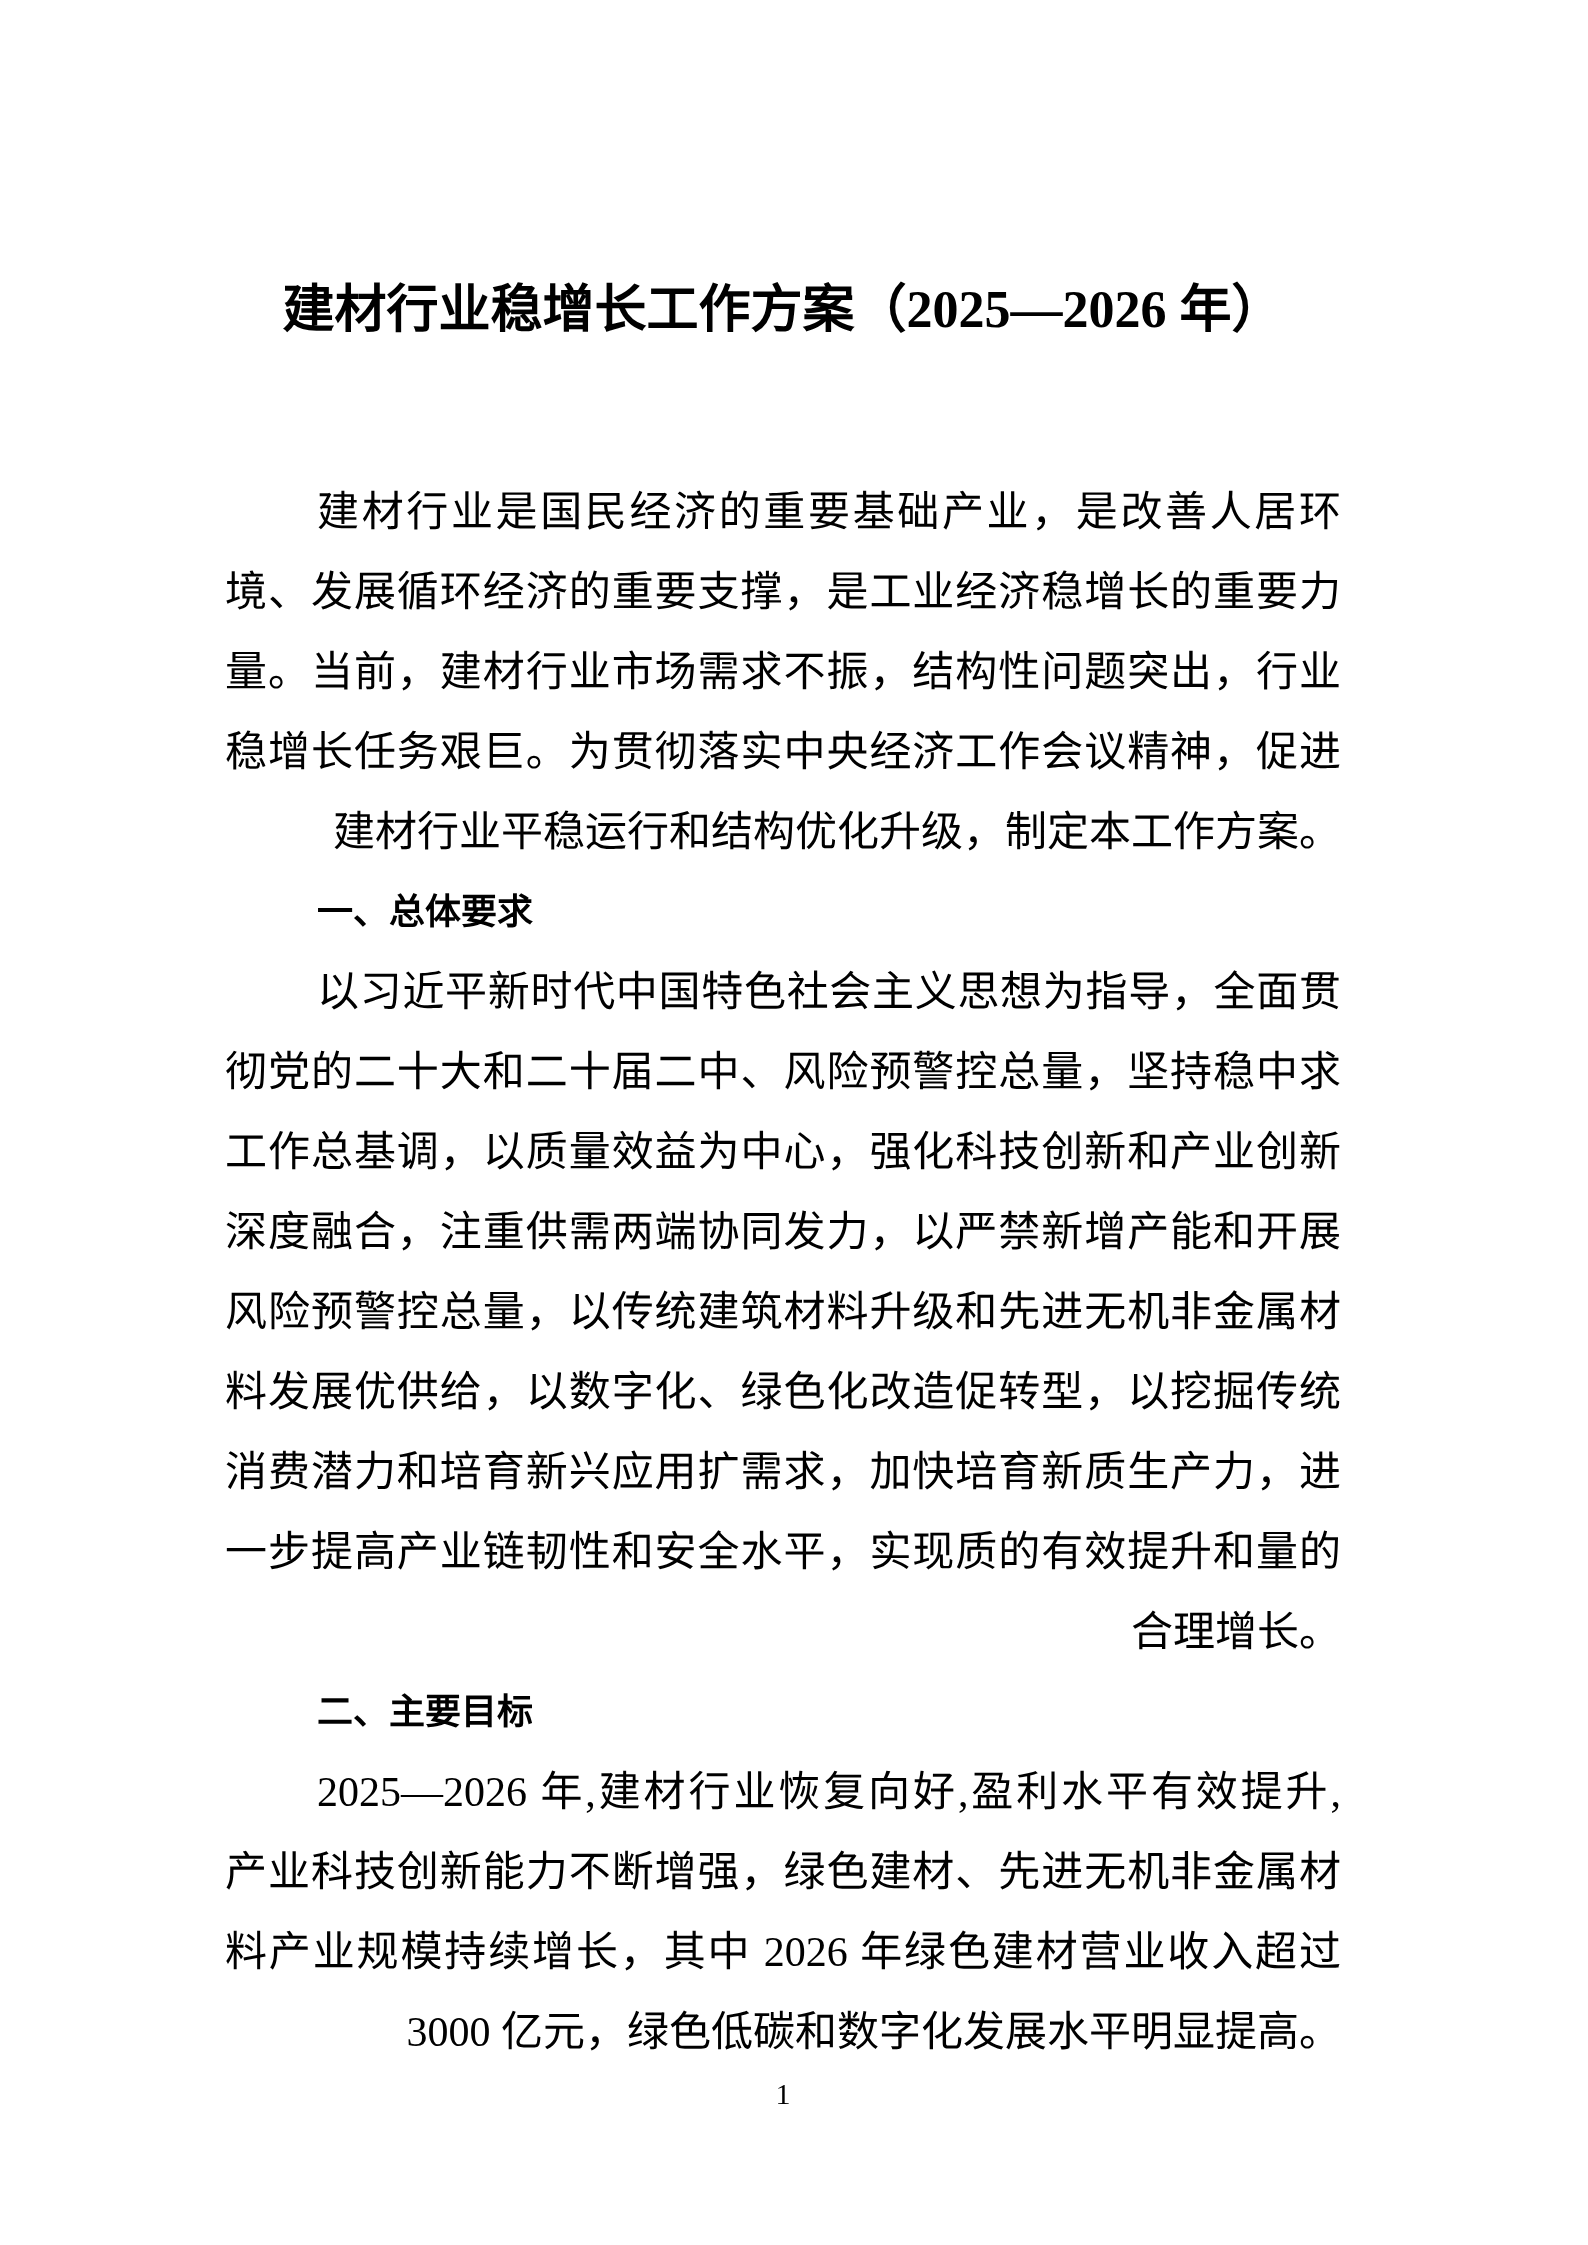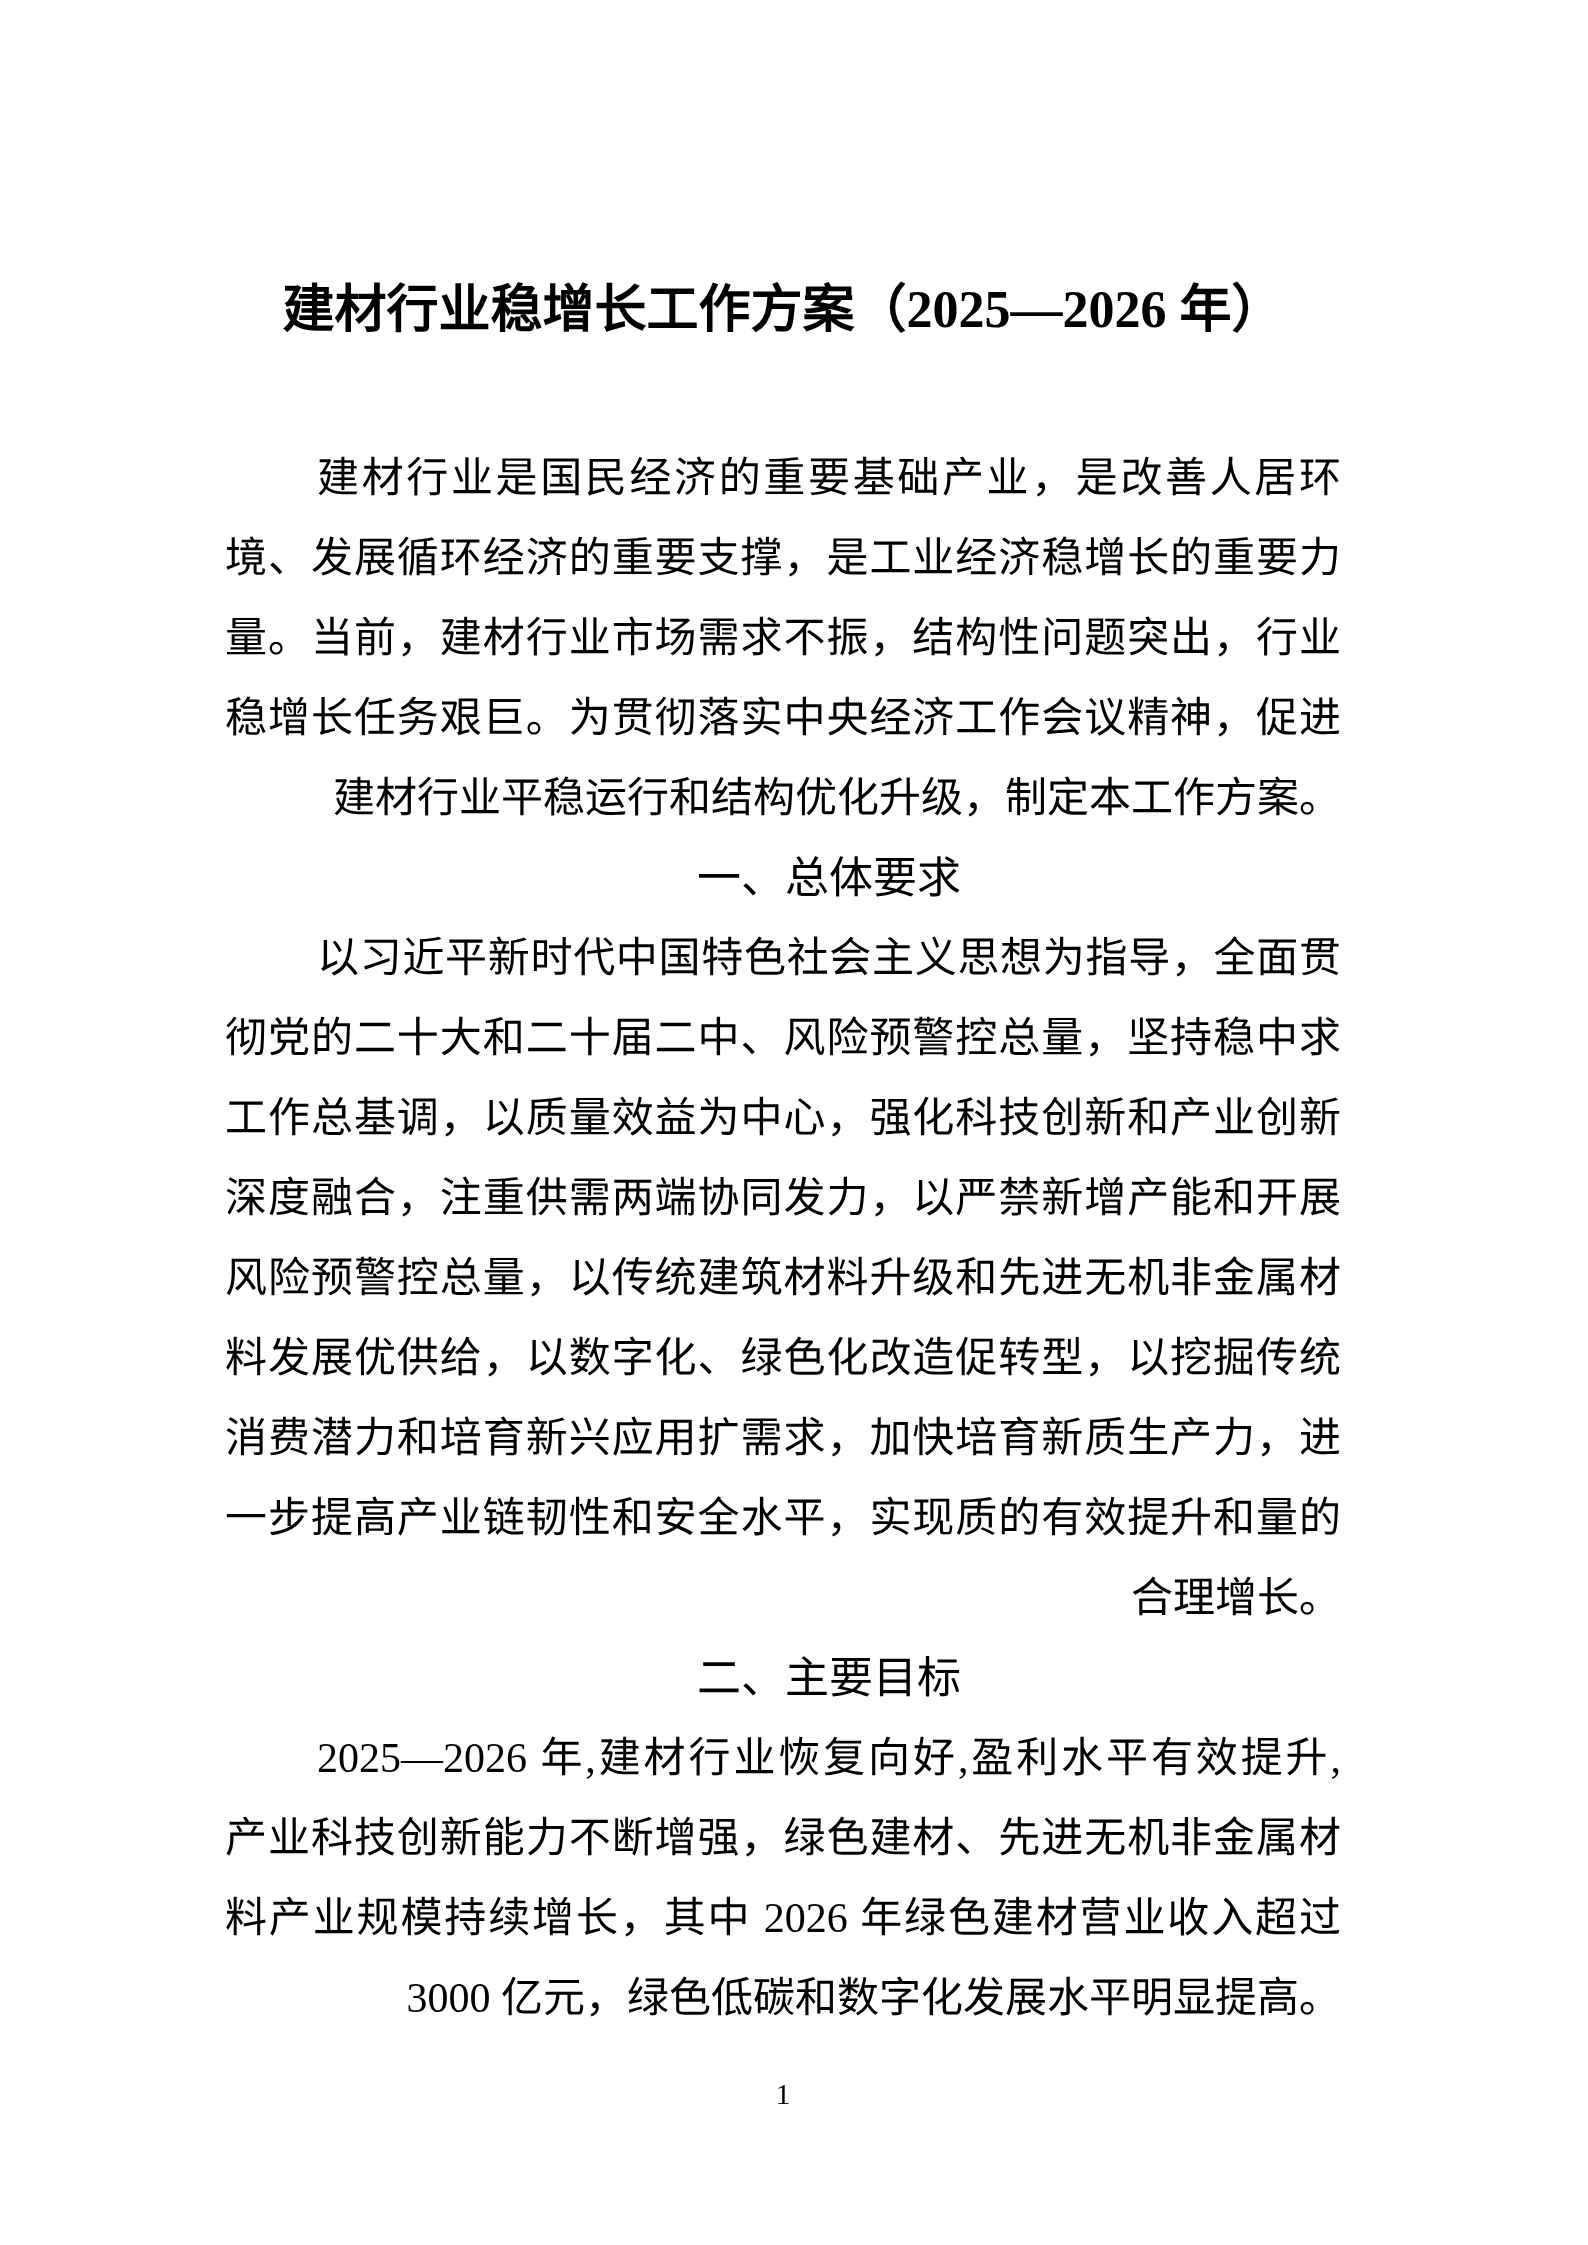--- a/index.html
+++ b/index.html
@@ -24,21 +24,21 @@
     height: 96px;
     line-height: 96px;
     text-align: center;
     font-size: 52px;
     font-weight: bold;
     white-space: nowrap;
     font-family: "Liberation Serif", serif;
   }
   .doc-body {
     position: absolute;
-    top: 438px;
+    top: 472px;
     left: 225px;
     width: 1116px;
   }
   .line {
     height: 80px;
     line-height: 80px;
     font-size: 42px;
     text-align: justify;
     text-align-last: justify;
     text-justify: inter-character;
@@ -46,23 +46,23 @@
   }
   .line.indent {
     text-indent: 92px;
   }
   .line.last {
     text-align: right;
     text-align-last: auto;
   }
   .line.heading {
     font-family: "Liberation Sans", sans-serif;
-    font-weight: normal;
-    font-size: 44px;
-    text-align: center;
+    font-weight: bold;
+    font-size: 36px;
+    text-align: left;
     text-align-last: auto;
     text-indent: 92px;
   }
   .page-footer {
     position: absolute;
     top: 2072px;
     left: 225px;
     width: 1116px;
     height: 44px;
     line-height: 44px;

